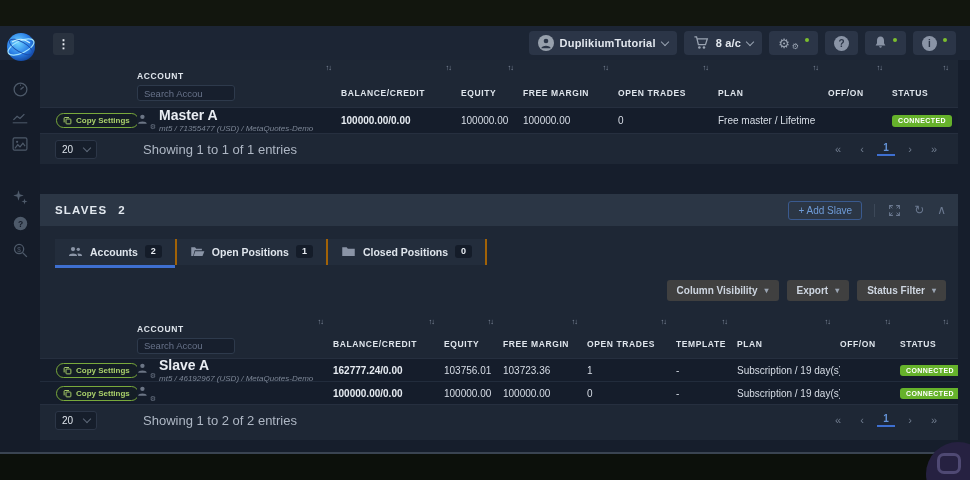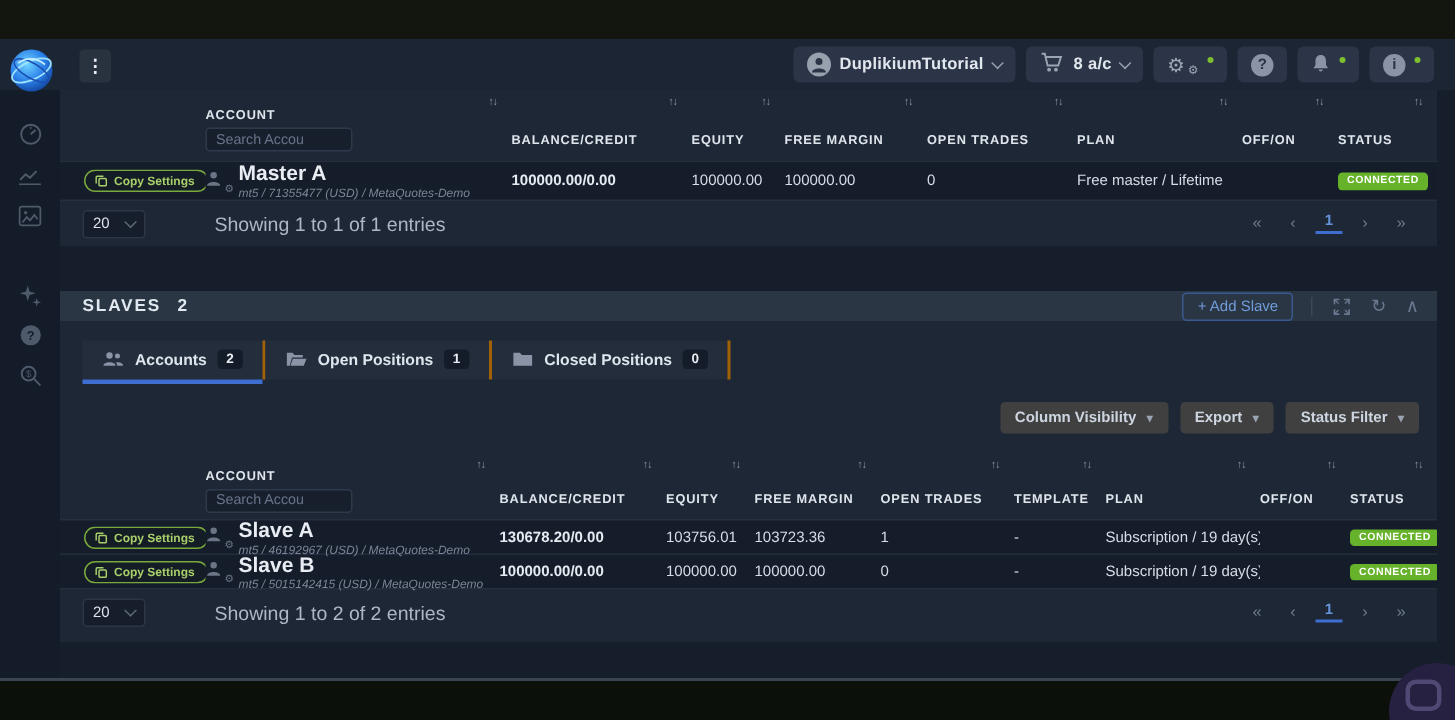--- a/index.html
+++ b/index.html
@@ -70,21 +70,21 @@
   .tfoot{display:flex;align-items:center;height:30px;padding:0 12px 0 15px;}
   .page-size{width:42px;height:19px;background:#161e2b;border:1px solid #2c3647;border-radius:3px;display:flex;align-items:center;justify-content:space-between;padding:0 6px;color:#dfe5ec;font-size:10px;cursor:pointer;}
   .page-size .chev{border-color:#5d6878;}
   .showing{margin-left:46px;color:#aeb7c4;font-size:13px;}
   .pagination{margin-left:auto;display:flex;align-items:center;color:#707c8e;font-size:11px;}
   .page-btn{width:24px;text-align:center;cursor:pointer;}
   .page-current{color:#6493d8;border-bottom:2px solid #3e6fd0;padding-bottom:1px;font-size:10px;font-weight:bold;width:18px;margin:0 3px;}
 
   
   .section-gap{height:30px;}
-  .slaves-header{height:20px;background:#2b3645;display:flex;align-items:center;padding:0 12px 0 15px;}
+  .slaves-header{height:32px;background:#2b3645;display:flex;align-items:center;padding:0 12px 0 15px;}
   .slaves-title{color:#e2e8ef;font-size:11.5px;font-weight:bold;letter-spacing:1.2px;}
   .slaves-count{color:#e2e8ef;font-size:11.5px;font-weight:bold;margin-left:11px;}
   .add-slave{margin-left:auto;border:1px solid #3a5a8f;color:#6f9cd8;font-size:10px;padding:3px 9px;border-radius:3px;background:transparent;cursor:pointer;white-space:nowrap;}
   .panel-tools{display:flex;align-items:center;gap:13px;margin-left:12px;border-left:1px solid #3c4858;padding-left:13px;color:#6b7990;}
   .tool-icon{cursor:pointer;display:flex;align-items:center;color:#6b7990;font-size:12px;line-height:1;}
 
   .tabs-row{display:flex;padding:13px 0 0 15px;}
   .tab{display:flex;align-items:center;gap:7px;background:#232d3c;padding:6px 13px 7px;position:relative;border-right:2px solid #a16207;cursor:pointer;}
   .tab-icon{width:15px;height:13px;color:#8a94a6;display:flex;align-items:center;}
   .tab-label{color:#dfe5ec;font-size:10.5px;font-weight:bold;}
@@ -432,21 +432,21 @@
                 <circle cx="10" cy="7" r="4"></circle>
                 <path d="M2 20c0-6 16-6 16 0z"></path>
               </svg>
             <span class="mini-gear">⚙</span>
           </span>
           <span>
             <div class="acct-name">Slave A</div>
             <div class="acct-details">mt5 / 46192967 (USD) / MetaQuotes-Demo</div>
           </span>
         </div>
-        <div class="cell s-balance bold">130678.20/0.00</div>
+        <div class="cell s-balance bold">162777.24/0.00</div>
         <div class="cell s-equity">103756.01</div>
         <div class="cell s-fm">103723.36</div>
         <div class="cell s-ot">1</div>
         <div class="cell s-template">-</div>
         <div class="cell s-plan">Subscription / 19 day(s)</div>
         <div class="cell s-toggle"><span class="toggle"></span></div>
         <div class="cell s-status"><span class="badge-connected">CONNECTED</span></div>
       </div>
 
       <div class="trow s-row">
@@ -460,24 +460,20 @@
           </span>
 
         </div>
         <div class="cell s-account account-cell">
           <span class="acct-icon">
             <svg width="13" height="13" viewBox="0 0 24 24" fill="currentColor">
                 <circle cx="10" cy="7" r="4"></circle>
                 <path d="M2 20c0-6 16-6 16 0z"></path>
               </svg>
             <span class="mini-gear">⚙</span>
-          </span>
-          <span>
-            <div class="acct-name">Slave B</div>
-            <div class="acct-details">mt5 / 5015142415 (USD) / MetaQuotes-Demo</div>
           </span>
         </div>
         <div class="cell s-balance bold">100000.00/0.00</div>
         <div class="cell s-equity">100000.00</div>
         <div class="cell s-fm">100000.00</div>
         <div class="cell s-ot">0</div>
         <div class="cell s-template">-</div>
         <div class="cell s-plan">Subscription / 19 day(s)</div>
         <div class="cell s-toggle"><span class="toggle"></span></div>
         <div class="cell s-status"><span class="badge-connected">CONNECTED</span></div>

